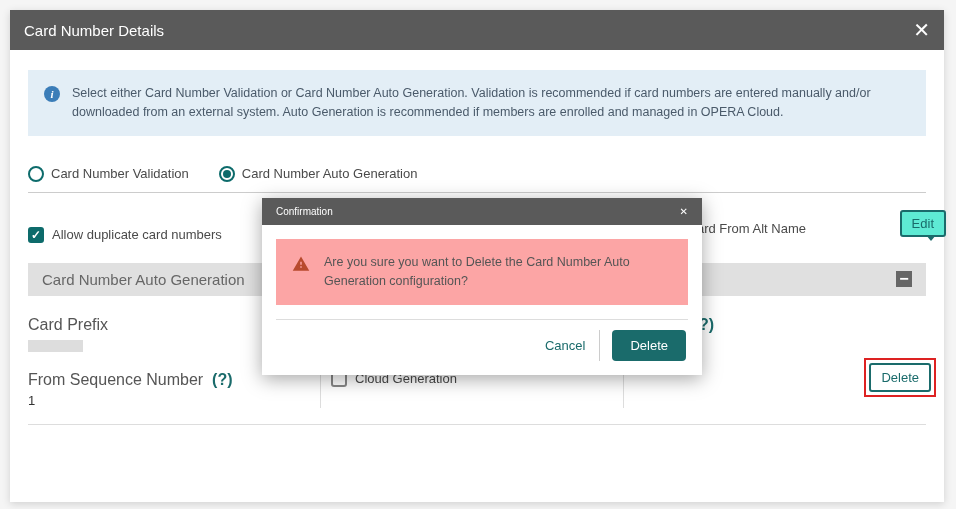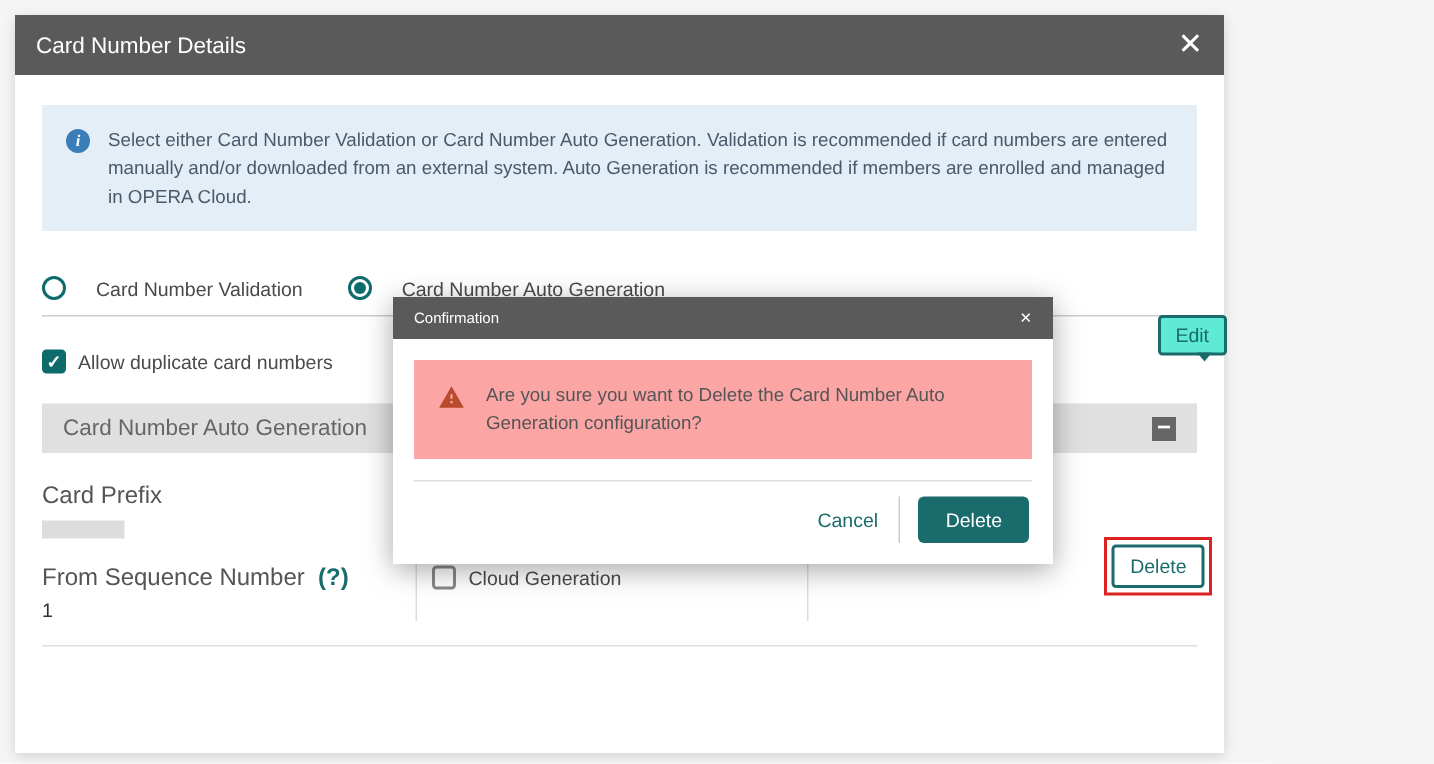--- a/index.html
+++ b/index.html
@@ -14,21 +14,21 @@
       background: #f5f5f5;
       width: 956px;
       height: 509px;
       position: relative;
       overflow: hidden;
     }
     .main-panel {
       position: absolute;
       left: 10px;
       top: 10px;
-      width: 806px;
+      width: 934px;
       height: 492px;
       background: #fff;
       box-shadow: 0 2px 8px rgba(0,0,0,0.15);
     }
     .panel-header {
       background: #5a5a5a;
       color: #fff;
       padding: 10px 14px;
       display: flex;
       justify-content: space-between;
@@ -72,21 +72,21 @@
     .radio-row {
       display: flex;
       gap: 30px;
       margin-top: 30px;
       padding-bottom: 10px;
       border-bottom: 1px solid #ccc;
     }
     .radio-opt {
       display: flex;
       align-items: center;
-      gap: 20px;
+      gap: 7px;
       cursor: pointer;
       color: #4a4a4a;
     }
     .radio-circ {
       width: 16px;
       height: 16px;
       border-radius: 50%;
       border: 2px solid #0d6b6b;
       display: flex;
       align-items: center;
@@ -102,20 +102,21 @@
     .check-row {
       display: flex;
       gap: 30px;
       margin-top: 22px;
       position: relative;
     }
     .check-col {
       display: flex;
       flex-direction: column;
       gap: 30px;
+      margin-top: 12px;
     }
     .check-opt {
       display: flex;
       align-items: center;
       gap: 8px;
       color: #4a4a4a;
     }
     .chk {
       width: 16px;
       height: 16px;

